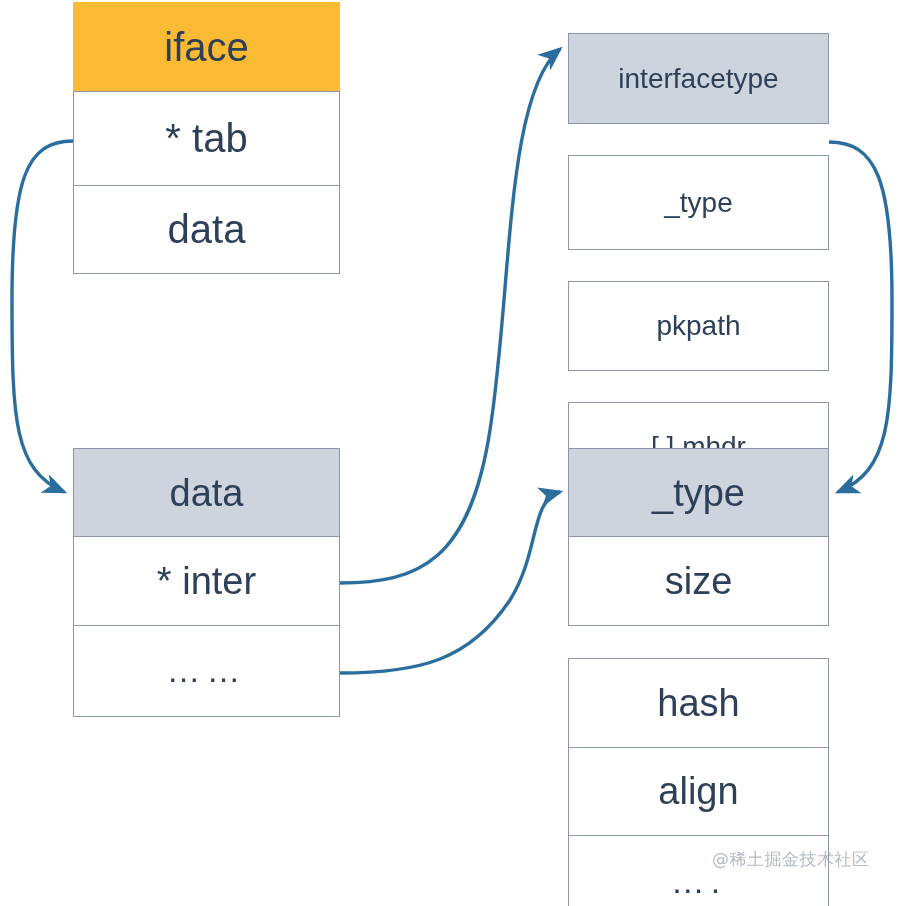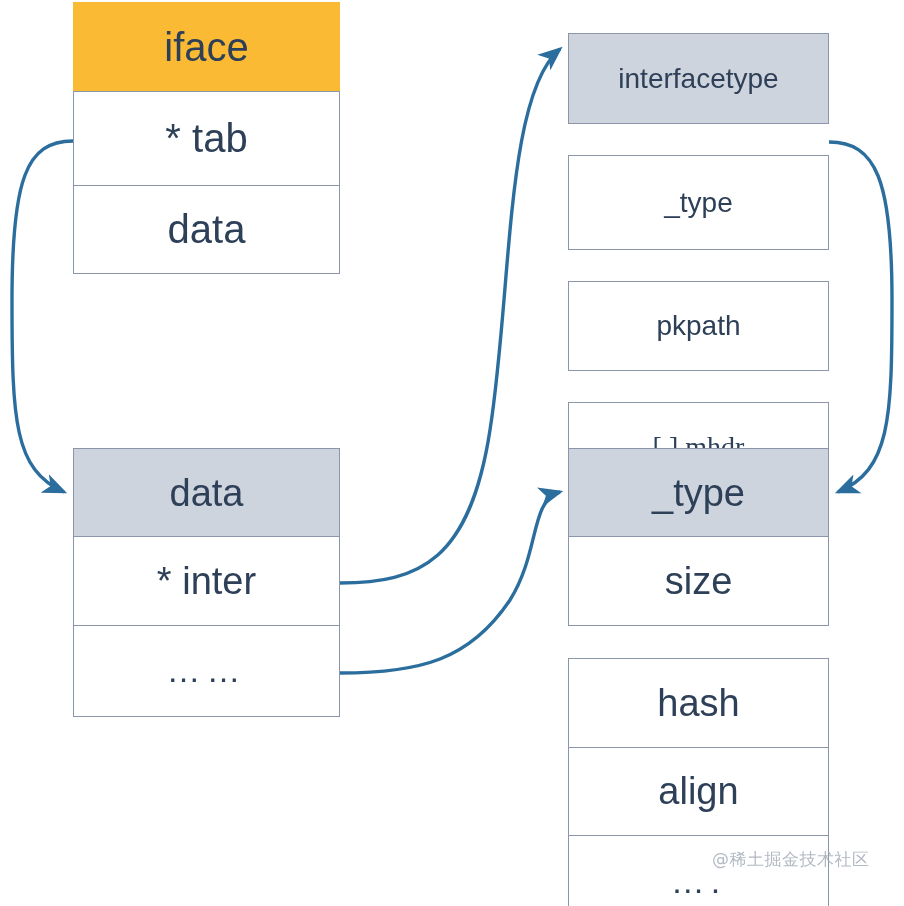--- a/index.html
+++ b/index.html
@@ -56,21 +56,21 @@
   #box-iface .row { height: 91px; font-size: 40px; }
   #box-iface .row.header-orange { font-size: 40px; height: 91px; }
   #box-iface .row-tab { height: 95px; }
   #box-iface .row-data { height: 89px; }
 
   
   #box-interfacetype { left: 568px; top: 2px; width: 261px; }
   #box-interfacetype .row { height: 91px; font-size: 28px; margin-top: 31px; }
   #box-interfacetype .row-type { height: 95px; }
   #box-interfacetype .row-pkpath { height: 90px; }
-  #box-interfacetype .row-mhdr { height: 90px; font-family: Liberation Serif, serif; }
+  #box-interfacetype .row-mhdr { height: 90px; }
 
   
   #box-itab { left: 73px; top: 448px; width: 267px; }
   #box-itab .row { height: 90px; font-size: 38px; }
   #box-itab .row-inter { height: 90px; }
   #box-itab .row-type { height: 90px; }
   #box-itab .row-dots { height: 92px; }
   #box-itab .row-fun { height: 90px; }
 
   

